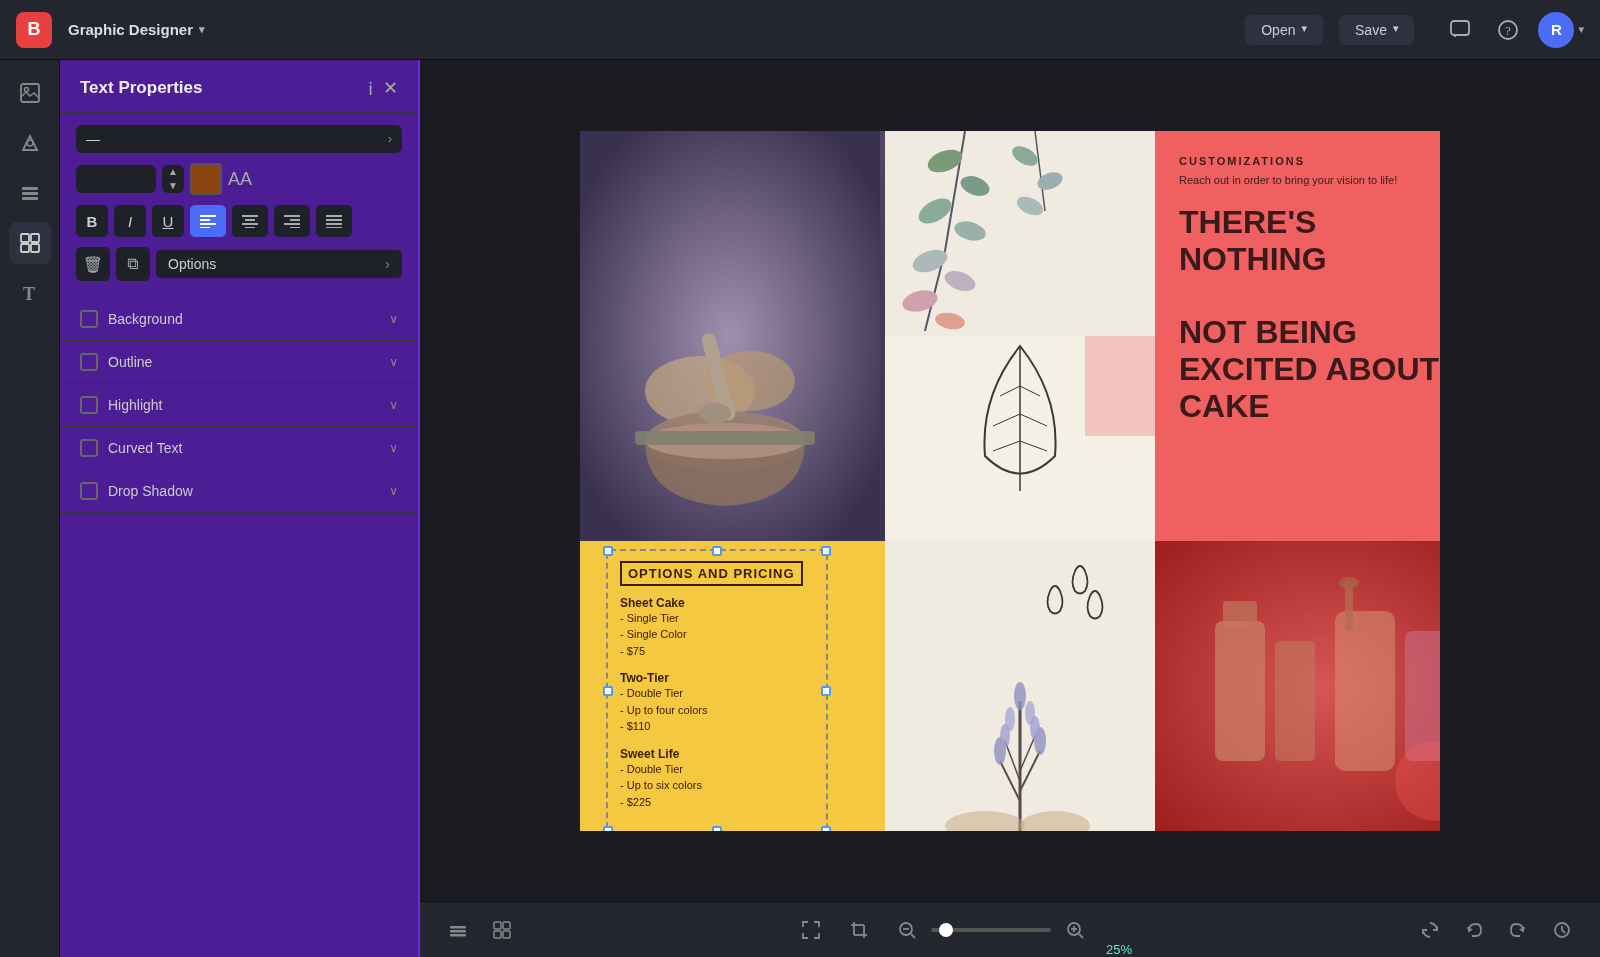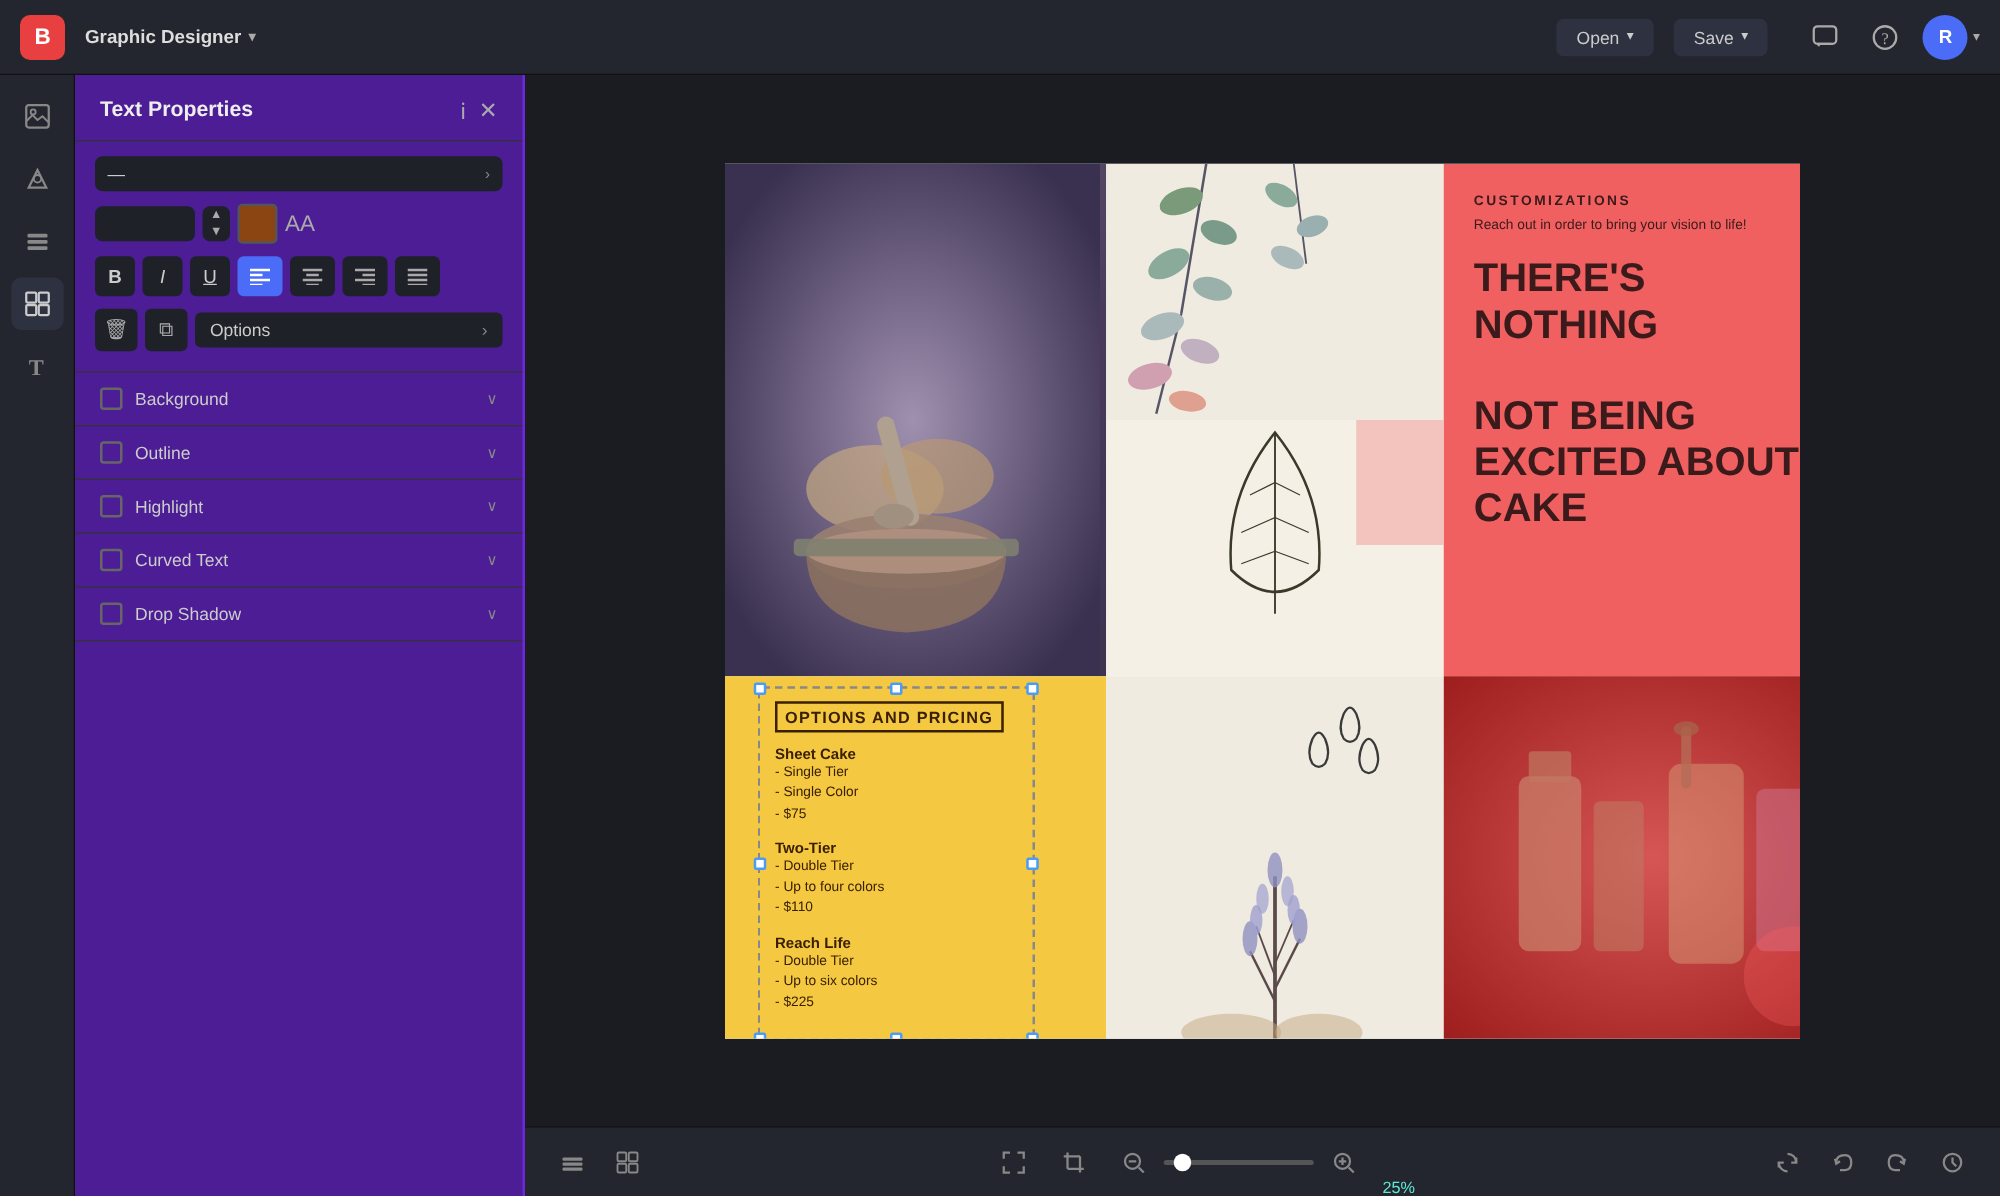--- a/index.html
+++ b/index.html
@@ -699,21 +699,21 @@
               <div class="yellow-section-item">- Single Color</div>
               <div class="yellow-section-item">- $75</div>
             </div>
             <div class="yellow-section">
               <div class="yellow-section-title">Two-Tier</div>
               <div class="yellow-section-item">- Double Tier</div>
               <div class="yellow-section-item">- Up to four colors</div>
               <div class="yellow-section-item">- $110</div>
             </div>
             <div class="yellow-section">
-              <div class="yellow-section-title">Reach Life</div>
+              <div class="yellow-section-title">Sweet Life</div>
               <div class="yellow-section-item">- Double Tier</div>
               <div class="yellow-section-item">- Up to six colors</div>
               <div class="yellow-section-item">- $225</div>
             </div>
           </div>
         </div>
 
         <div class="cell-plants-drops">
           <svg width="270" height="290" viewBox="0 0 270 290">
             <rect width="270" height="290" fill="#f0ebe0"></rect>

